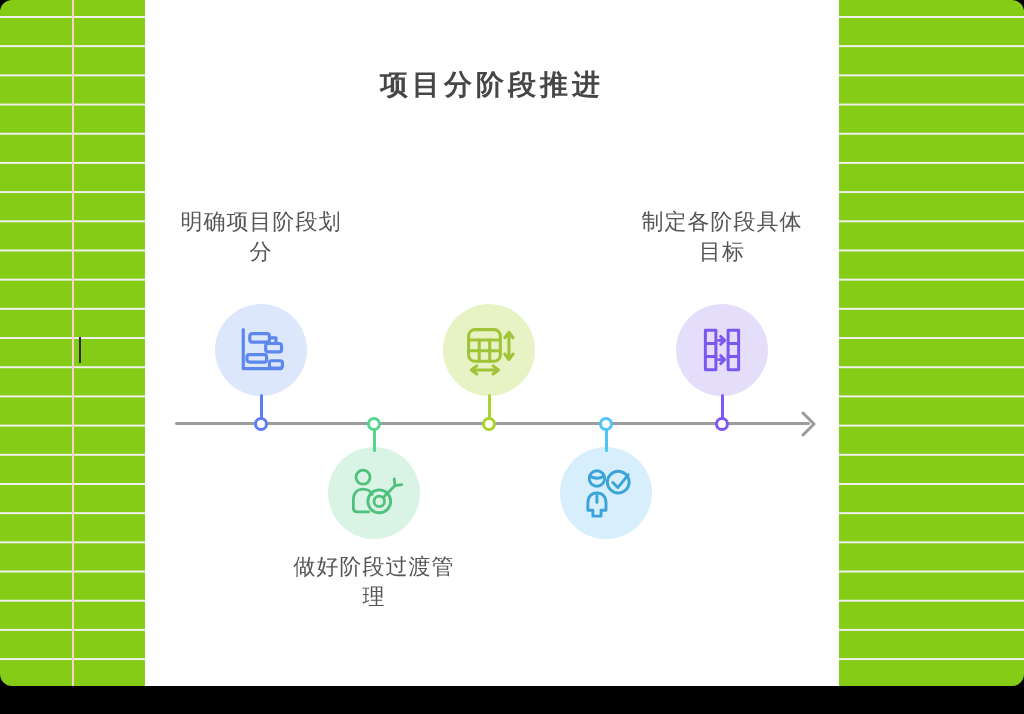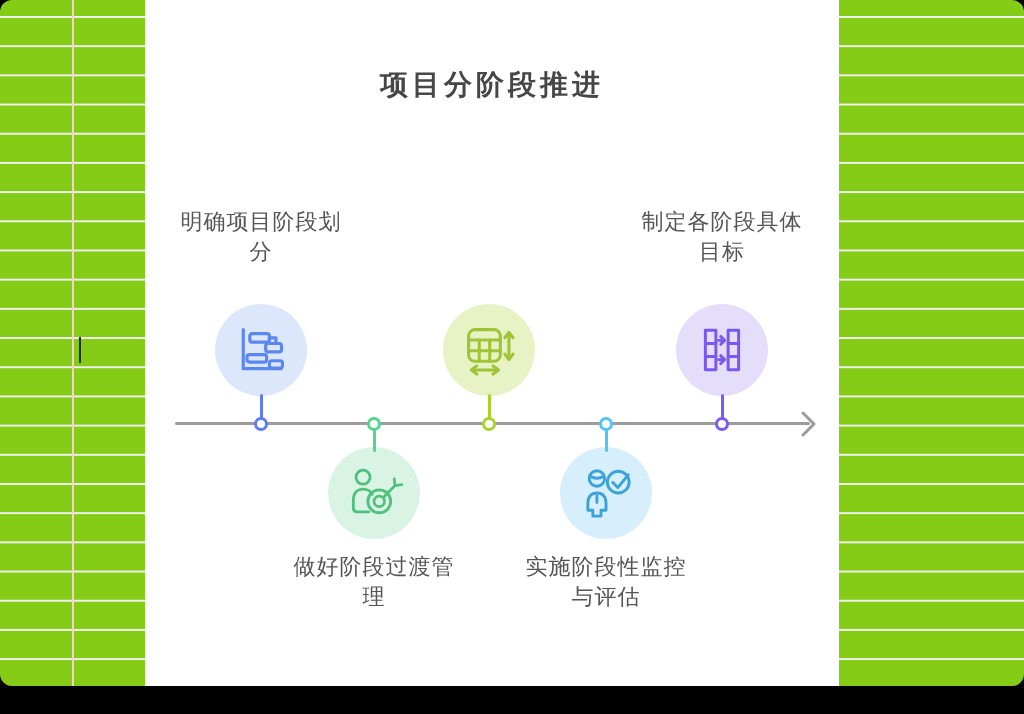--- a/index.html
+++ b/index.html
@@ -140,21 +140,20 @@
         <path d="M14,54 H41"></path>
         <path d="M18.5,49.5 L12.5,54 L18.5,58.5"></path>
         <path d="M36.5,49.5 L42.5,54 L36.5,58.5"></path>
       </svg>
     </div>
     <div class="stem"></div>
     <div class="dot"></div>
   </div>
 
   <div class="node bottom" style="--cx: 606px; --circle: #d7eefc; --icon: #3aa3d8; --accent: #4fc6f7;">
-    <div class="label">实施阶段性监控与评估</div>
     <div class="circle">
       <svg width="58" height="58" viewBox="0 0 64 64" fill="none" stroke="currentColor" stroke-width="3.2" stroke-linecap="round" stroke-linejoin="round">
         <circle cx="22" cy="16" r="8.5"></circle>
         <path d="M14.5,13.5 Q22,18 29.5,13.5"></path>
         <path d="M12,51 V43 C12,36 16,32 22,32 C28,32 32,36 32,43 V51 H26.5 V57.5 H17.5 V51 Z"></path>
         <path d="M22,35 V42.5"></path>
         <circle cx="45.5" cy="20" r="12"></circle>
         <path d="M39.5,20.5 L45,26 L56.5,12"></path>
       </svg>
     </div>

